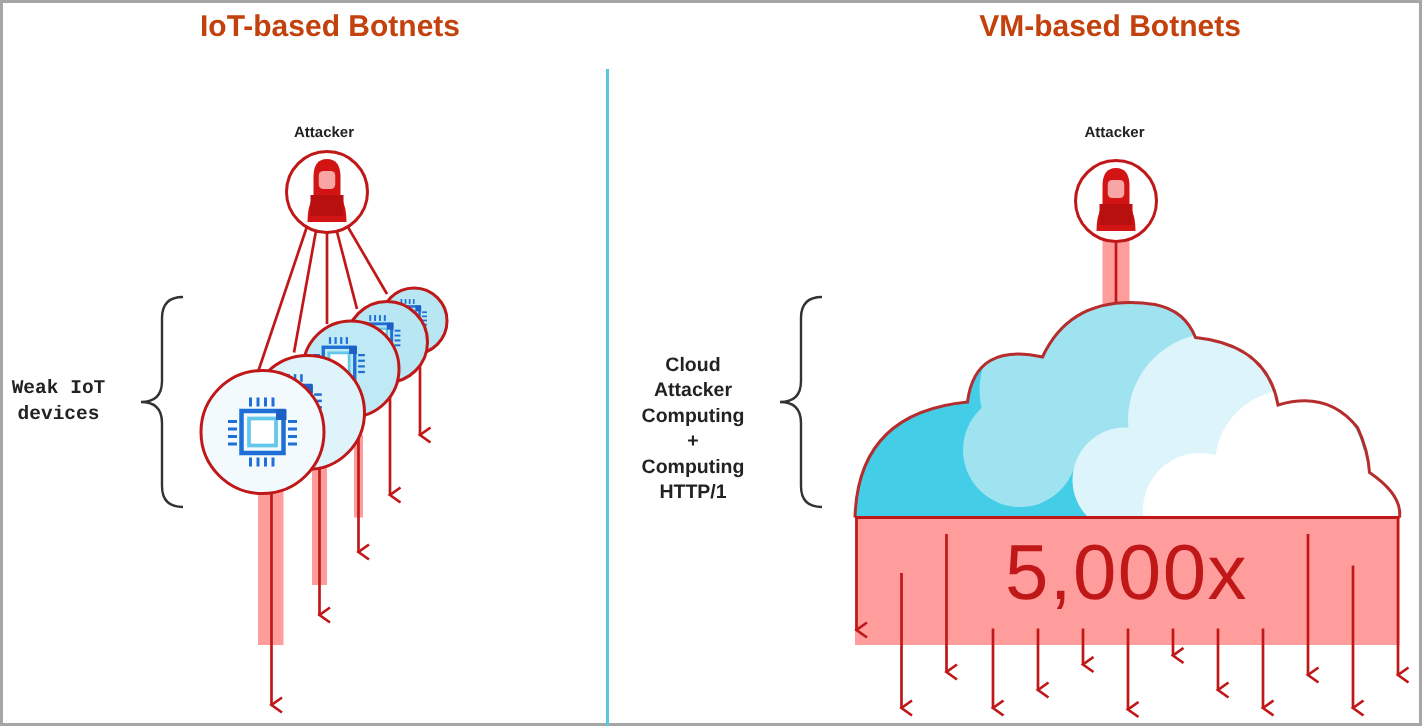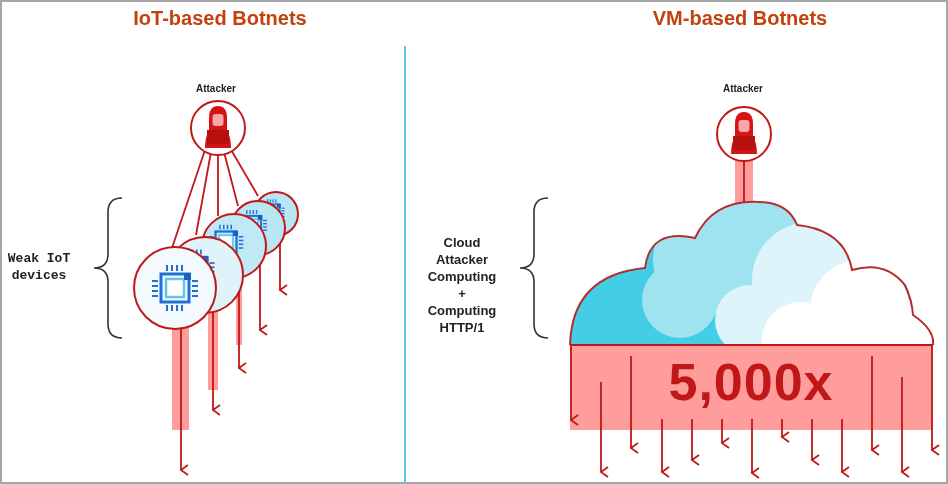--- a/index.html
+++ b/index.html
@@ -1,21 +1,21 @@
 <!DOCTYPE html>
 <html><head>
 <meta charset="utf-8">
 <style>
   html, body { margin: 0; padding: 0; background: #ffffff; }
   body { width: 948px; height: 484px; overflow: hidden; position: relative; font-family: "Liberation Sans", sans-serif; }
   .frame { position: absolute; left: 0; top: 0; width: 944px; height: 480px; border: 2px solid #a6a6a6; border-right-width: 3px; border-bottom-width: 4px; box-sizing: content-box; }
   .title { position: absolute; top: 7px; font-size: 20px; font-weight: bold; color: #c2410c; text-align: center; white-space: nowrap; }
   .attacker-label { position: absolute; font-size: 10px; font-weight: bold; color: #222; text-align: center; width: 80px; }
   .side-label { position: absolute; font-size: 13px; font-weight: bold; color: #222; text-align: center; line-height: 17px; }
-  .big-number { position: absolute; left: 570px; top: 352px; width: 362px; text-align: center; font-size: 52px; font-weight: bold; color: #c01818; letter-spacing: 1px; }
+  .big-number { position: absolute; left: 570px; top: 352px; width: 362px; text-align: center; font-size: 52px; font-weight: normal; color: #c01818; letter-spacing: 1px; }
   svg.art { position: absolute; left: 0; top: 0; }
 </style>
 </head>
 <body>
 
 <div class="frame"></div>
 
 <div class="title" style="left:125px; width:190px;">IoT-based Botnets</div>
 <div class="title" style="left:640px; width:200px;">VM-based Botnets</div>
 

